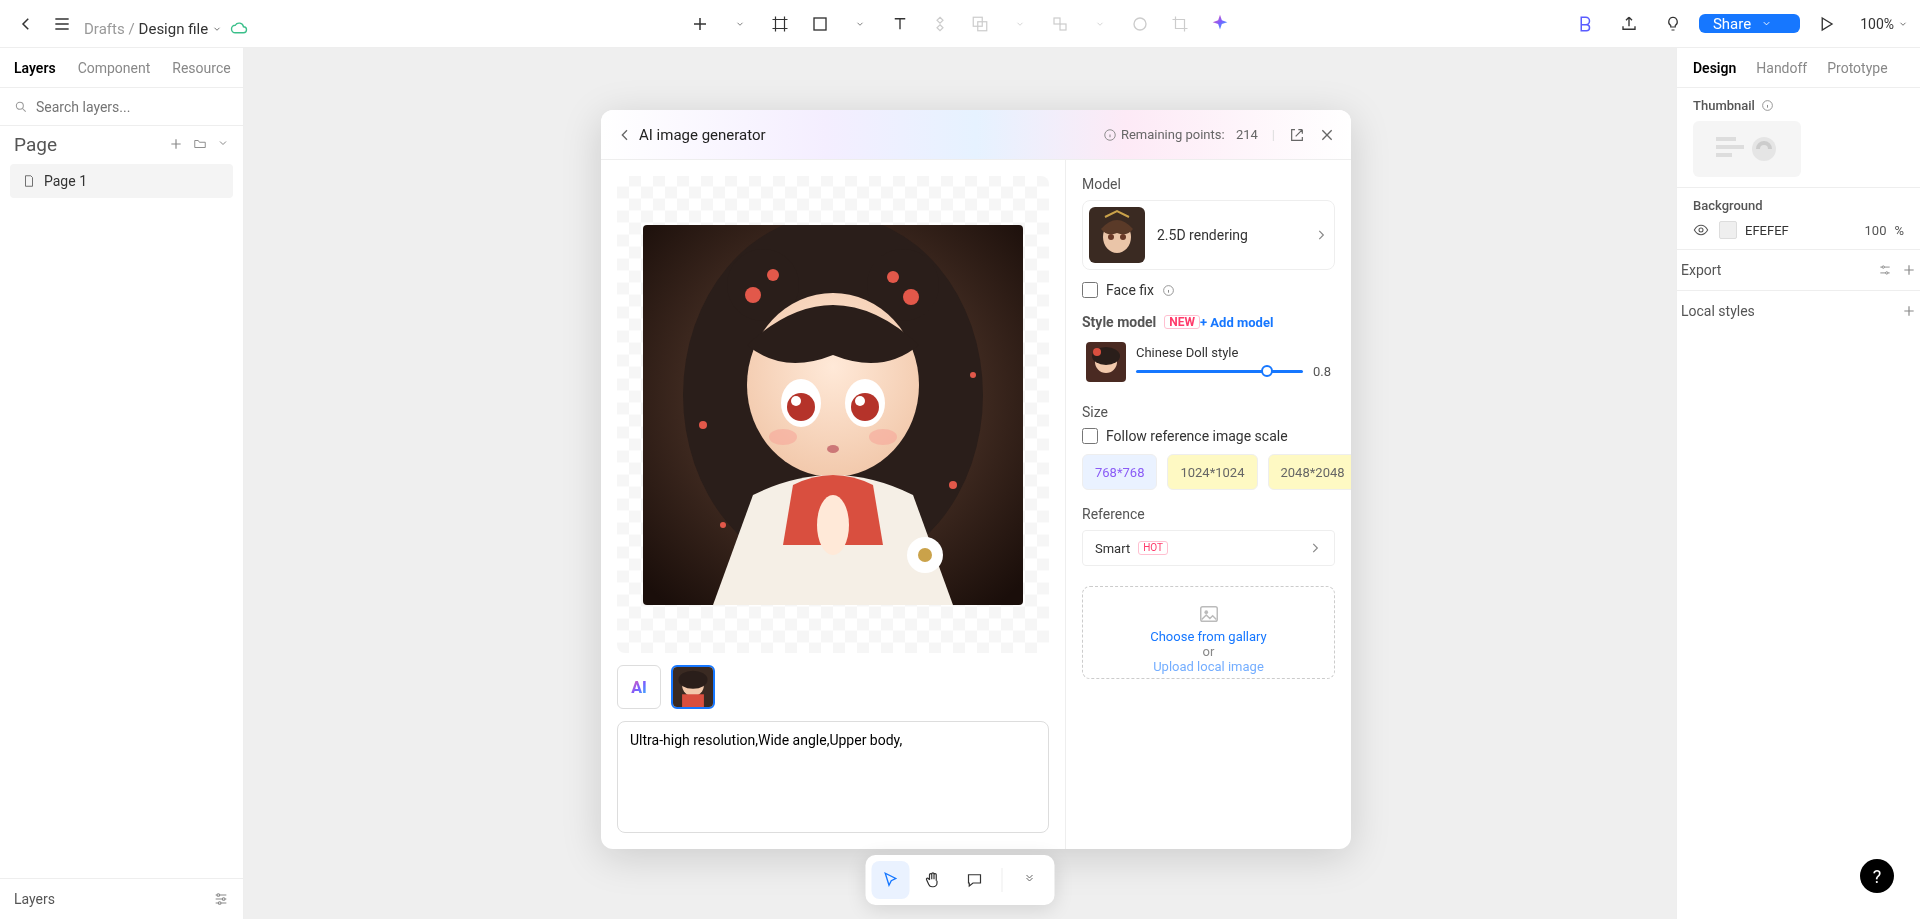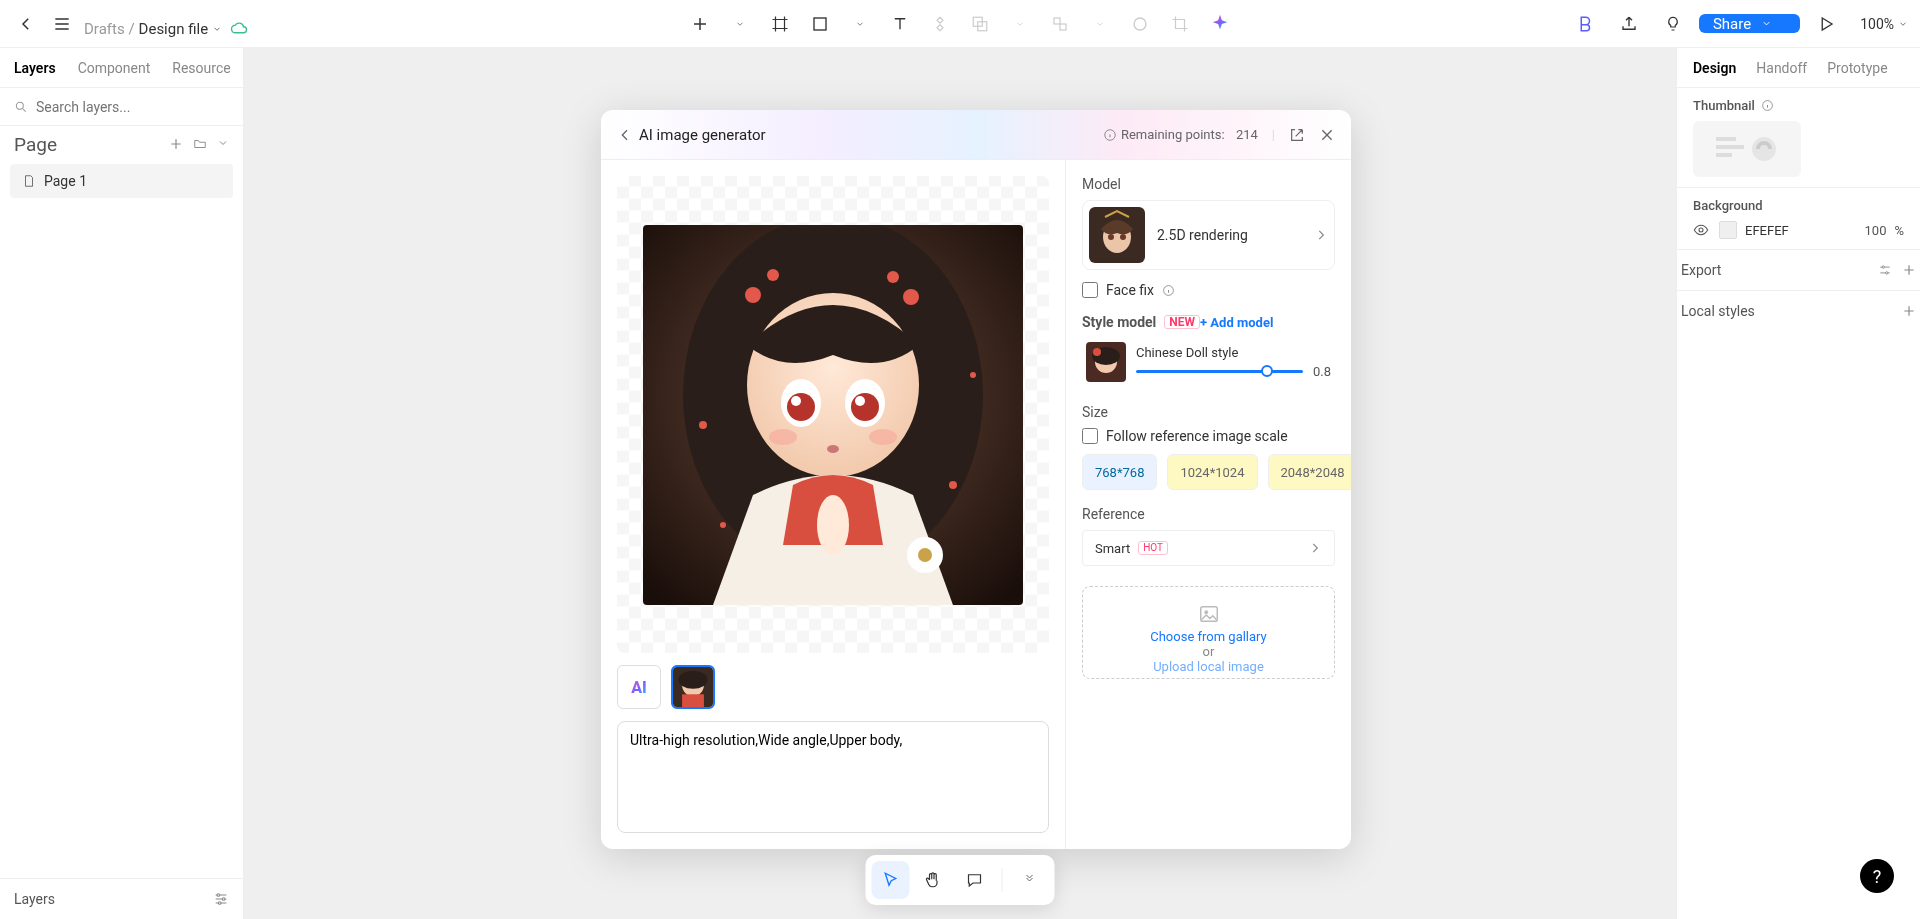--- a/index.html
+++ b/index.html
@@ -97,21 +97,21 @@
 .style-row .info { flex:1; }
 .style-row .sname { font-size:13px; margin-bottom:4px; }
 .slider { width:100%; height:3px; background:#1677ff; position:relative; border-radius:2px; }
 .slider .knob { position:absolute; right:18%; top:-5px; width:12px; height:12px; border-radius:50%; background:#fff; border:2px solid #1677ff; }
 .slider-wrap { display:flex; align-items:center; gap:10px; }
 .slider-wrap .val { font-size:13px; color:#555; }
 .sel-row { display:flex; gap:10px; margin-bottom:12px; }
 .sel { flex:1; border:1px solid #eee; border-radius:6px; background:#fafafa; height:34px; display:flex; align-items:center; justify-content:space-between; padding:0 10px; font-size:13px; color:#666; }
 .chip-row { display:flex; gap:10px; margin-bottom:16px; }
 .chip { border:1px solid #eee; border-radius:6px; background:#fef9c3; height:36px; display:flex; align-items:center; justify-content:center; padding:0 12px; font-size:13px; color:#666; }
-.chip.active { background:#eaf2ff; color:#0369a1; }
+.chip.active { background:#eaf2ff; color:#8b5cf6; }
 .ref-row { border:1px solid #eee; border-radius:4px; height:36px; display:flex; align-items:center; padding:0 12px; justify-content:space-between; font-size:13px; margin-bottom:20px; }
 .dropzone { border:1px dashed #ccc; border-radius:8px; padding:16px 10px 4px; text-align:center; font-size:13px; color:#888; }
 .dropzone .lnk { color:#1677ff; }
 
 
 .float-tb { position:absolute; left:50%; transform:translateX(-50%); bottom:14px; background:#fff; border-radius:10px; box-shadow:0 4px 20px rgba(0,0,0,0.12); display:flex; align-items:center; padding:6px; gap:4px; }
 .float-tb .fbtn { width:38px; height:38px; display:flex; align-items:center; justify-content:center; border-radius:8px; color:#333; }
 .float-tb .fbtn.active { background:#eaf2ff; color:#1677ff; }
 
 

